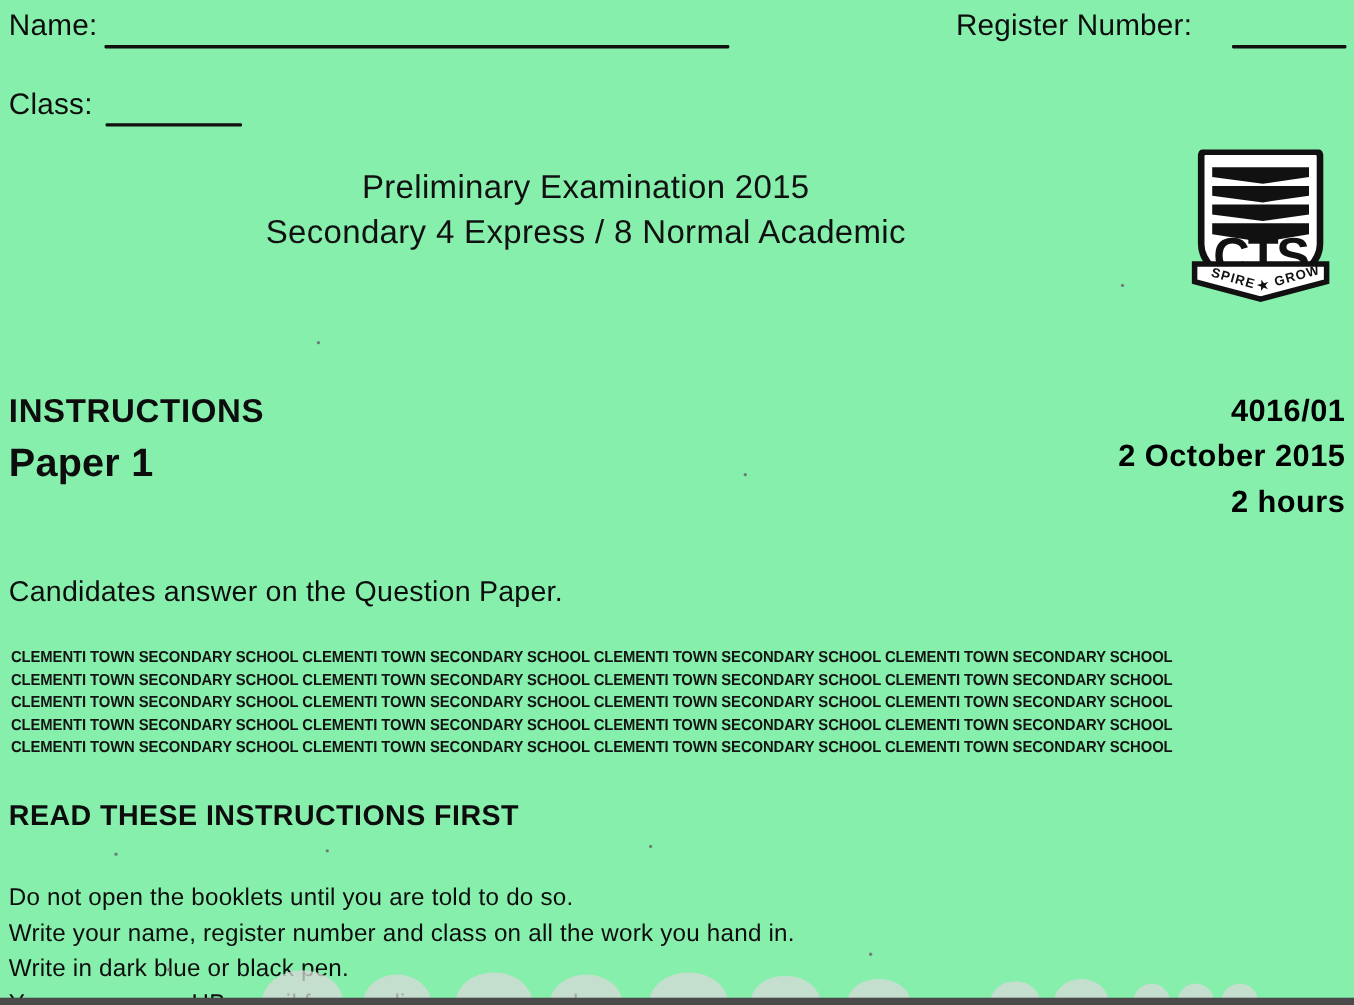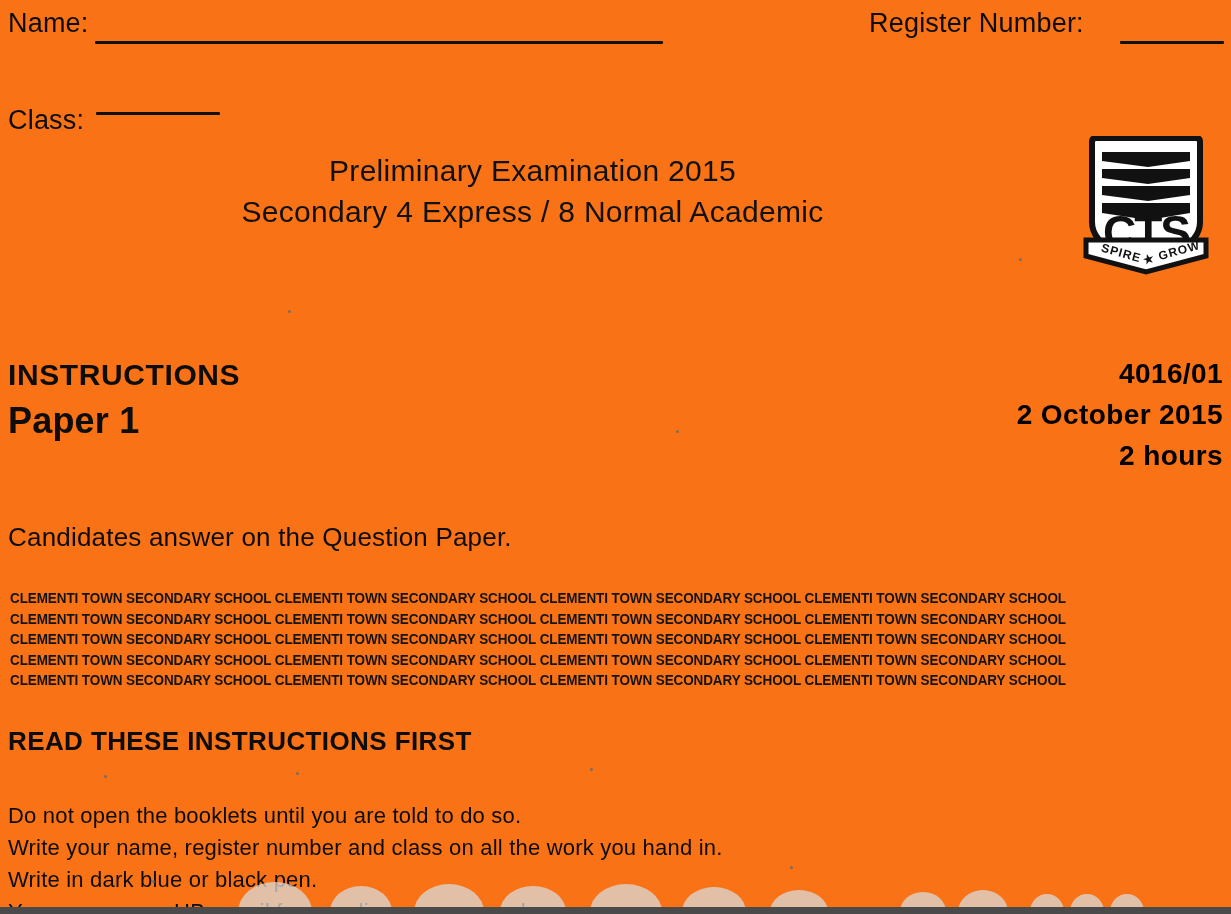--- a/index.html
+++ b/index.html
@@ -8,21 +8,21 @@
     background: #ffffff;
   }
   body {
     font-family: "Liberation Sans", sans-serif;
     color: #000000;
   }
   #page {
     position: relative;
     width: 1231px;
     height: 914px;
-    background: #f97316;
+    background: #86efac;
     overflow: hidden;
   }
 
   
   .txt {
     position: absolute;
     white-space: nowrap;
     color: #0d0d0d;
     letter-spacing: 0.2px;
   }
@@ -153,21 +153,21 @@
 <body>
 
 <div id="page">
 
   <div class="txt field-label" style="left:8px; top:8px;">Name:</div>
   <div class="rule" style="left:95px; top:41px; width:568px;"></div>
 
   <div class="txt field-label" style="left:869px; top:8px;">Register Number:</div>
   <div class="rule" style="left:1120px; top:41px; width:104px;"></div>
 
-  <div class="txt field-label" style="left:8px; top:80px;margin-top:25px;">Class:</div>
+  <div class="txt field-label" style="left:8px; top:80px;">Class:</div>
   <div class="rule" style="left:96px; top:112px; width:124px;"></div>
 
   <div class="heading-block">
     <div class="heading-line">Preliminary Examination 2015</div>
     <div class="heading-line">Secondary 4 Express / 8 Normal Academic</div>
   </div>
 
   <div class="crest">
     <svg viewBox="0 0 136 140" width="136" height="140" aria-hidden="true">
 

